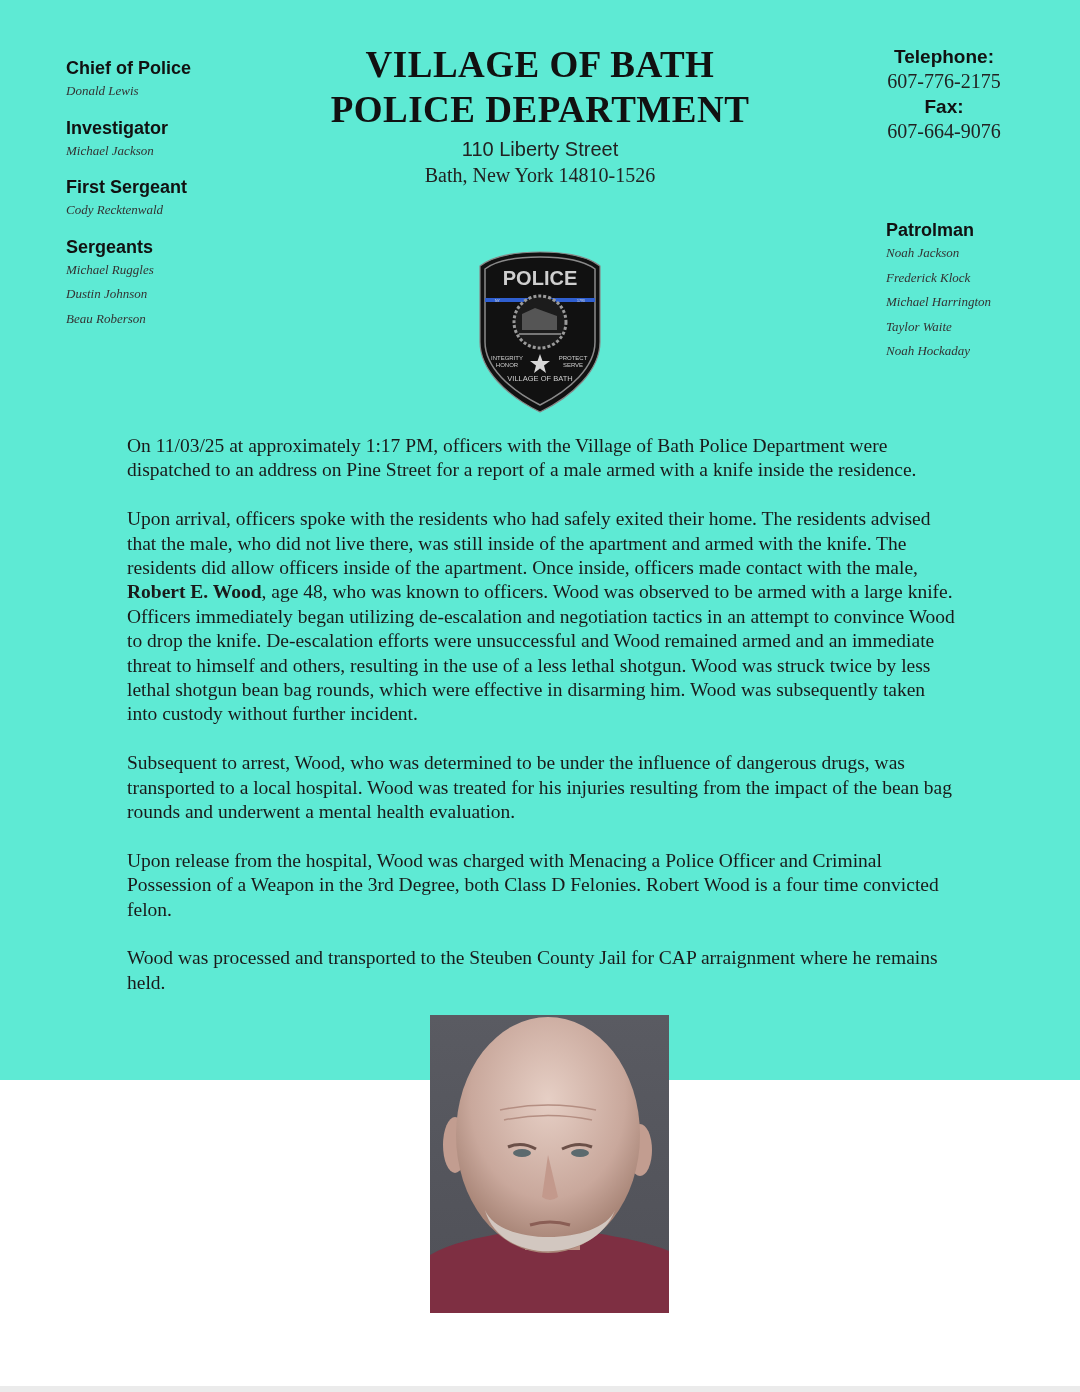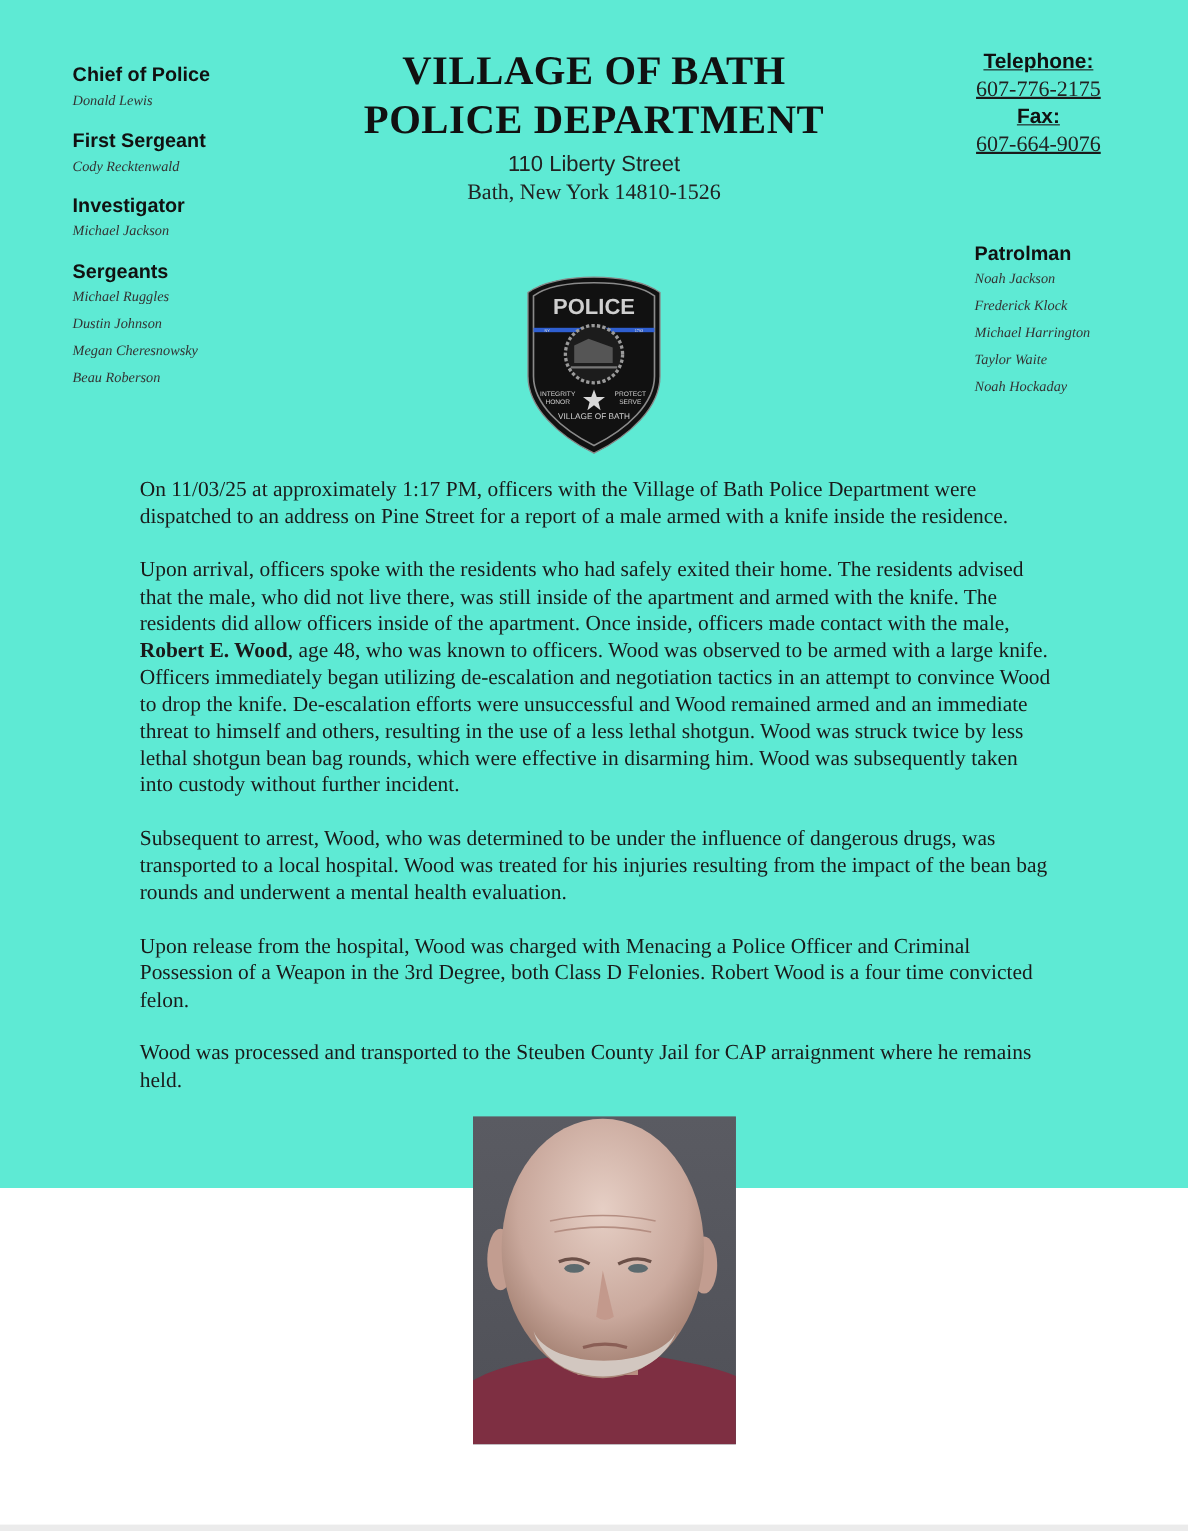--- a/index.html
+++ b/index.html
@@ -14,21 +14,21 @@
     .role-title { font-family: "Liberation Sans", sans-serif; font-weight: bold; font-size: 18px; line-height: 22px; color: #111; }
     .role-name { font-family: "Liberation Serif", serif; font-style: italic; font-size: 13px; line-height: 24.5px; color: #333; }
 
     
     .center-head { position: absolute; left: 300px; top: 42px; width: 480px; text-align: center; }
     .dept-title { font-family: "Liberation Serif", serif; font-weight: bold; font-size: 37px; line-height: 45px; color: #111; letter-spacing: 0.5px; }
     .addr1 { font-family: "Liberation Sans", sans-serif; font-size: 20px; line-height: 26px; color: #222; margin-top: 4px; }
     .addr2 { font-family: "Liberation Serif", serif; font-size: 20px; line-height: 26px; color: #222; }
 
     
-    .right-col { position: absolute; left: 880px; top: 44px; width: 200px; text-decoration: underline; }
+    .right-col { position: absolute; left: 880px; top: 44px; width: 200px; }
     .contact { width: 128px; text-align: center; }
     .contact-label { font-family: "Liberation Sans", sans-serif; font-weight: bold; font-size: 19px; line-height: 25px; color: #111; }
     .contact-value { font-family: "Liberation Serif", serif; font-size: 20px; line-height: 25px; color: #222; }
     .patrol { position: absolute; left: 6px; top: 175px; }
 
     
     .badge { position: absolute; left: 477px; top: 250px; width: 126px; height: 164px; }
 
     
     .body-text { position: absolute; left: 127px; top: 434px; width: 830px; font-family: "Liberation Serif", serif; font-size: 19.5px; line-height: 24.4px; color: #1a1a1a; }
@@ -42,32 +42,31 @@
 <body>
 
 <div class="page">
 
   <div class="left-col">
     <div class="role-group">
       <div class="role-title">Chief of Police</div>
       <div class="role-name">Donald Lewis</div>
     </div>
     <div class="role-group">
+      <div class="role-title">Investigator</div>
+      <div class="role-name">Michael Jackson</div>
+    </div>
+    <div class="role-group">
       <div class="role-title">First Sergeant</div>
       <div class="role-name">Cody Recktenwald</div>
-    </div>
-    <div class="role-group">
-      <div class="role-title">Investigator</div>
-      <div class="role-name">Michael Jackson</div>
     </div>
     <div class="role-group">
       <div class="role-title">Sergeants</div>
       <div class="role-name">Michael Ruggles</div>
       <div class="role-name">Dustin Johnson</div>
-      <div class="role-name">Megan Cheresnowsky</div>
       <div class="role-name">Beau Roberson</div>
     </div>
   </div>
 
   <div class="center-head">
     <div class="dept-title">VILLAGE OF BATH</div>
     <div class="dept-title">POLICE DEPARTMENT</div>
     <div class="addr1">110 Liberty Street</div>
     <div class="addr2">Bath, New York 14810-1526</div>
   </div>

